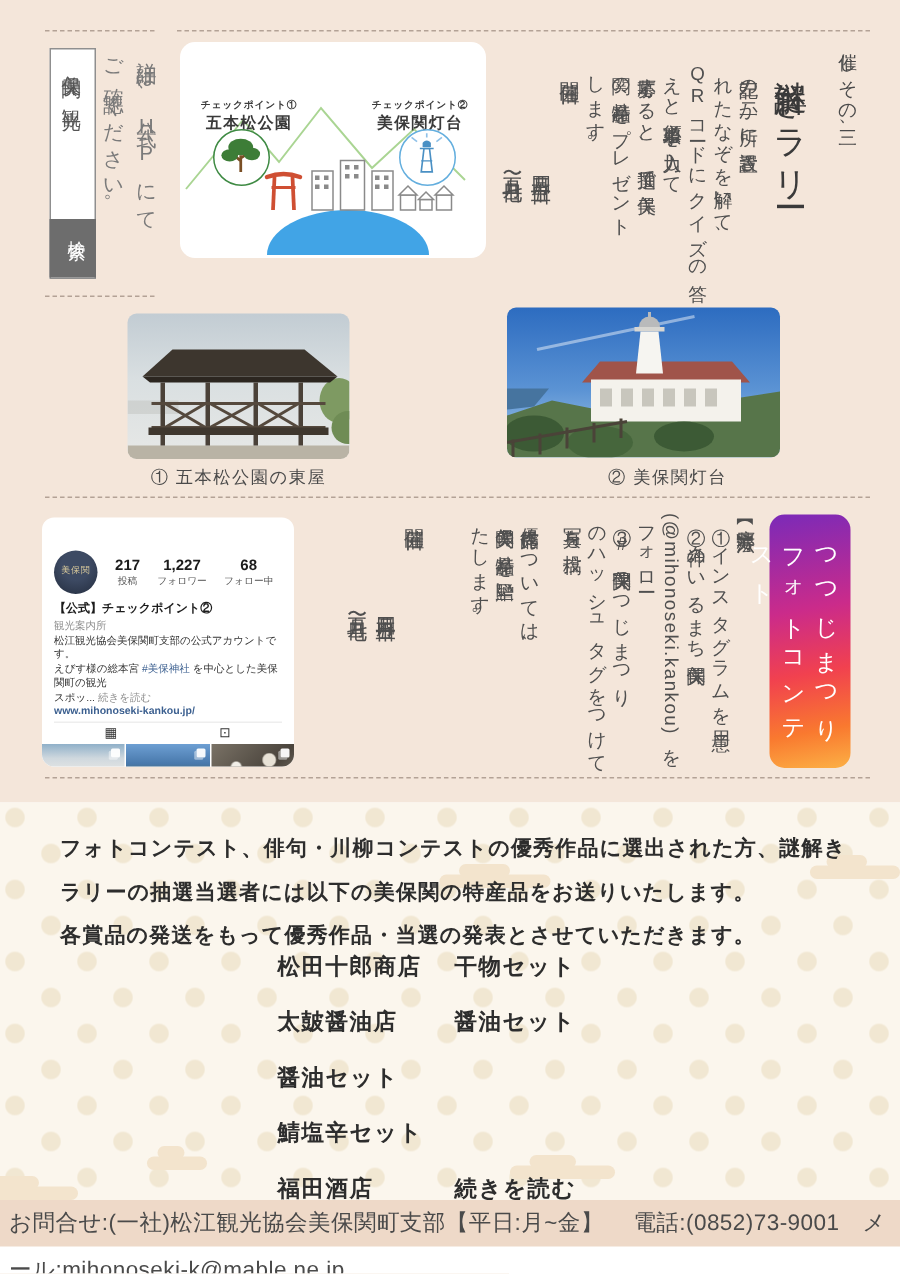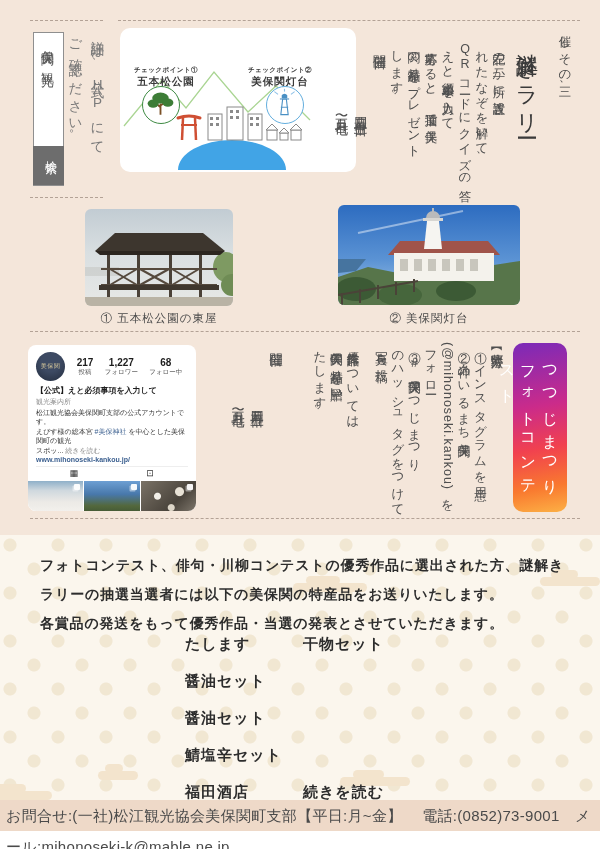--- a/index.html
+++ b/index.html
@@ -12,21 +12,21 @@
   .dash { position:absolute; border-top:1px dashed #b3a296; height:0; }
 
   
   .search-box { position:absolute; left:33px; top:32px; width:31px; height:154px; background:#fff; border:1px solid #8f8f8f; }
   .search-query { position:absolute; top:6px; left:0; width:100%; height:110px; writing-mode:vertical-rl; font-size:13px; letter-spacing:2px; color:#555; text-align:left; padding-right:7px; }
   .search-btn { position:absolute; bottom:0; left:-1px; width:31px; height:39px; background:#6d6d6d; color:#fff; }
   .search-btn span { position:absolute; left:9px; top:5px; writing-mode:vertical-rl; font-size:12px; letter-spacing:2px; }
   .hp-note { position:absolute; left:64px; top:30px; height:165px; font-size:13.5px; line-height:22px; letter-spacing:3px; color:#7a7a7a; }
 
   
-  .map-card { position:absolute; left:120px; top:28px; width:236px; height:144px; background:#fff; border-radius:10px; }
+  .map-card { position:absolute; left:120px; top:28px; width:204px; height:144px; background:#fff; border-radius:10px; }
   .cp-label { position:absolute; text-align:center; color:#3a3a3a; }
   .cp-label .tiny { font-size:6.5px; font-weight:bold; letter-spacing:.5px; display:block; }
   .cp-label .name { font-size:10.5px; font-weight:bold; letter-spacing:1px; display:block; }
   .cp-circle { position:absolute; width:38px; height:38px; border-radius:50%; background:#fff; }
   .c-green { border:1.5px solid #3e8a43; left:22px; top:58px; }
   .c-blue  { border:1.5px solid #63aede; left:146px; top:58px; }
   .map-art { position:absolute; left:0; top:0; width:196px; height:144px; }
 
   
   .ev-label { position:absolute; left:556px; top:26px; font-size:12.5px; letter-spacing:2px; color:#4a4a4a; }
@@ -36,24 +36,24 @@
   .date-top { left:332px; top:44px; height:150px; }
   .date-block .dval { margin-top:62px; }
 
   
   .photo { position:absolute; border-radius:6px; overflow:hidden; }
   .photo1 { left:85px; top:209px; width:148px; height:97px; background:linear-gradient(180deg,#c2ccd3 0%,#d9dfe1 45%,#e7e8e6 100%); }
   .photo2 { left:338px; top:205px; width:182px; height:100px; background:linear-gradient(180deg,#2d6cc0 0%,#5b93d4 55%,#a9cbe9 100%); }
   .photo svg { position:absolute; left:0; top:0; }
   .caption { position:absolute; font-size:11.5px; color:#4a4a4a; letter-spacing:1px; text-align:center; }
   .cap1 { left:85px; top:311px; width:148px; }
-  .cap2 { left:338px; top:311px; width:182px; }
-
-  
-  .ig-card { position:absolute; left:28px; top:345px; width:168px; height:166px; background:#fff; border-radius:8px; overflow:hidden; padding:7px 8px 0 8px; }
+  .cap2 { left:354px; top:311px; width:182px; }
+
+  
+  .ig-card { position:absolute; left:28px; top:345px; width:168px; height:166px; background:#fff; border-radius:8px; overflow:hidden; padding:22px 8px 0 8px; }
   .ig-head { display:flex; align-items:center; }
   .ig-avatar { width:29px; height:29px; border-radius:50%; background:radial-gradient(circle at 50% 35%, #3d4a63 0 40%, #232c3d 100%); color:#d9c99b; font-size:6px; text-align:center; line-height:29px; letter-spacing:.5px; flex:0 0 auto; }
   .ig-stats { flex:1; display:flex; justify-content:space-around; padding-left:6px; }
   .ig-stat { text-align:center; }
   .ig-stat .n { font-size:10px; font-weight:bold; color:#1c1c1c; display:block; }
   .ig-stat .l { font-size:6.5px; color:#555; display:block; }
   .ig-name { font-size:8px; font-weight:bold; color:#1c1c1c; margin-top:4px; }
   .ig-cat { font-size:7px; color:#8e8e8e; margin-top:1px; }
   .ig-bio { font-size:7px; color:#333; line-height:9px; margin-top:1px; }
   .ig-link { color:#3b5f8f; }
@@ -272,21 +272,21 @@
         <div class="ig-stat">
           <span class="n">1,227</span>
           <span class="l">フォロワー</span>
         </div>
         <div class="ig-stat">
           <span class="n">68</span>
           <span class="l">フォロー中</span>
         </div>
       </div>
     </div>
-    <div class="ig-name">【公式】えと必須事項を入力して</div>
+    <div class="ig-name">【公式】チェックポイント②</div>
     <div class="ig-cat">観光案内所</div>
     <div class="ig-bio">松江観光協会美保関町支部の公式アカウントです。</div>
     <div class="ig-bio"><span>えびす様の総本宮 </span><span class="ig-link">#美保神社</span><span> を中心とした美保関町の観光</span></div>
     <div class="ig-bio"><span>スポッ... </span><span class="ig-more">続きを読む</span></div>
     <div class="ig-url">www.mihonoseki-kankou.jp/</div>
     <div class="ig-tabs">
       <div class="ig-tab">▦</div>
       <div class="ig-tab">⊡</div>
     </div>
     <div class="ig-grid">
@@ -331,24 +331,25 @@
     <div class="cloud" style="left:293px; top:48px; width:74px;"></div>
     <div class="cloud" style="left:540px; top:42px; width:60px;"></div>
     <div class="cloud" style="left:98px; top:236px; width:40px;"></div>
     <div class="cloud" style="left:340px; top:242px; width:70px;"></div>
     <div class="cloud" style="left:-18px; top:256px; width:70px;"></div>
     <div class="prize-intro pre">フォトコンテスト、俳句・川柳コンテストの優秀作品に選出された方、謎解き
 ラリーの抽選当選者には以下の美保関の特産品をお送りいたします。
 各賞品の発送をもって優秀作品・当選の発表とさせていただきます。</div>
     <div class="prize-list">
       <div class="prize-row">
-        <span class="shop">たします</span>
+        <span class="shop">松田十郎商店</span>
         <span class="prz">干物セット</span>
       </div>
       <div class="prize-row">
+        <span class="shop">太皷醤油店</span>
         <span class="prz">醤油セット</span>
       </div>
       <div class="prize-row">
         <span class="prz">醤油セット</span>
       </div>
       <div class="prize-row">
         <span class="prz">鯖塩辛セット</span>
       </div>
       <div class="prize-row">
         <span class="shop">福田酒店</span>

